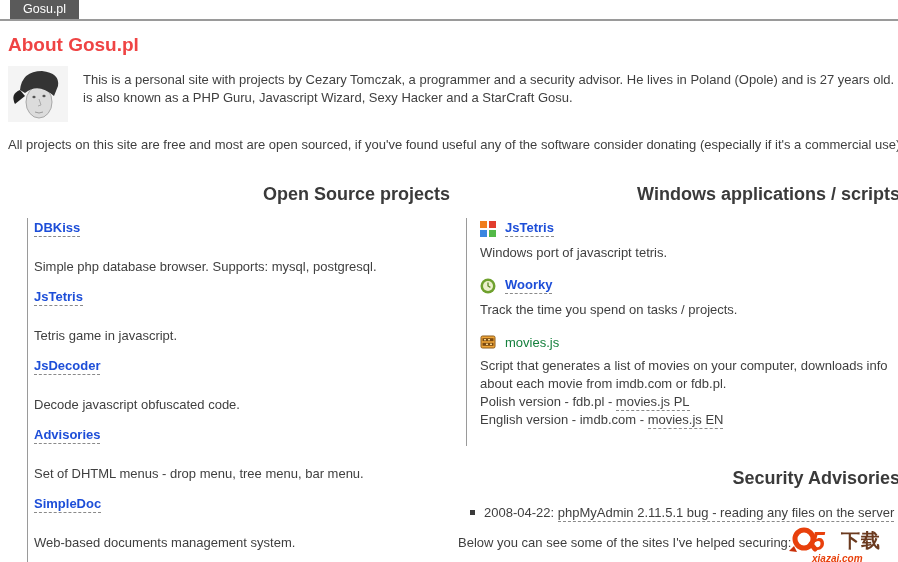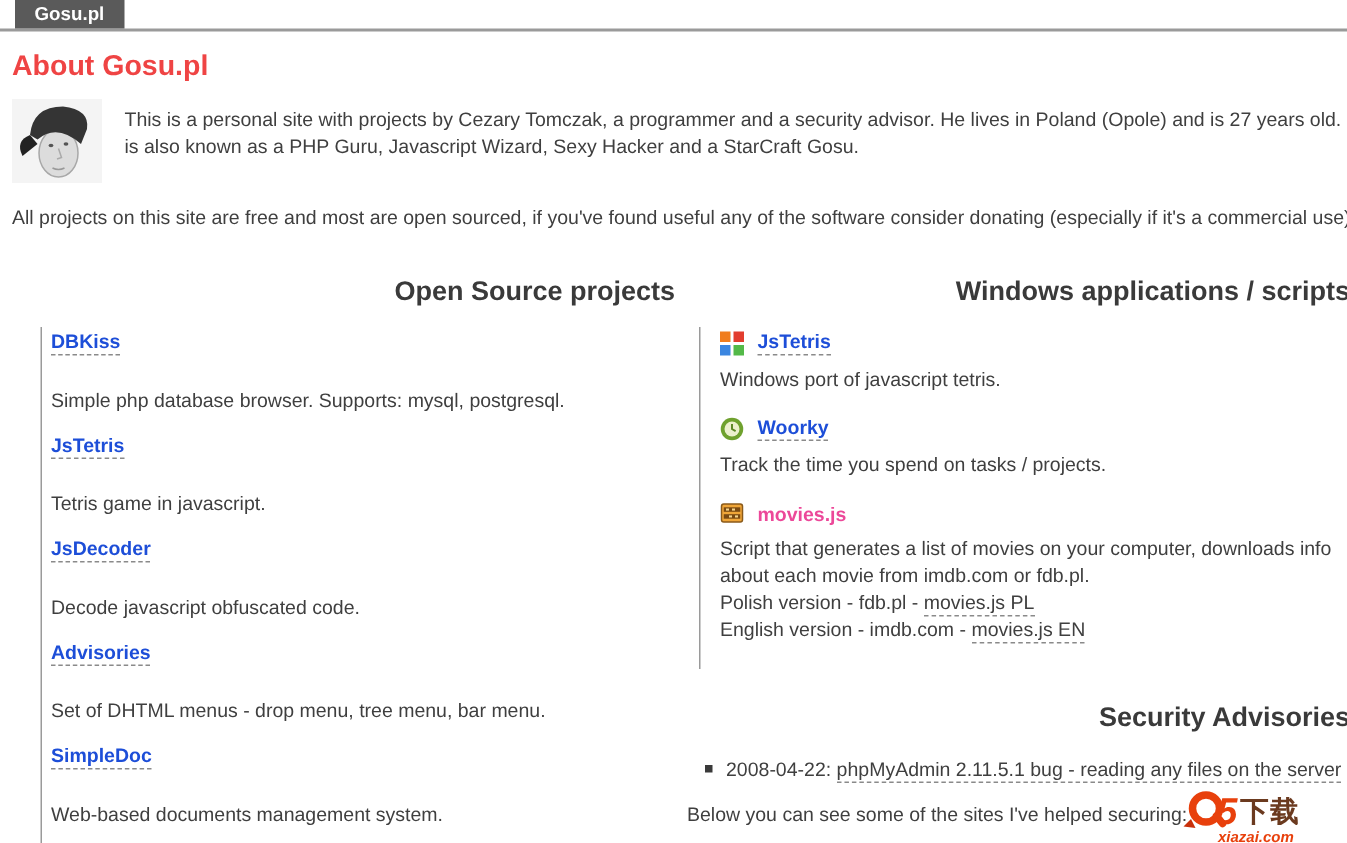--- a/index.html
+++ b/index.html
@@ -6,21 +6,21 @@
   body{
     width:898px;height:562px;overflow:hidden;position:relative;
     background:#ffffff;color:#3f3f3f;
     font-family:"Liberation Sans", sans-serif;font-size:13px;
   }
   
   .header{height:19px;border-bottom:2px solid #9a9a9a;}
   .tab{
     display:inline-block;margin-left:10px;height:19px;line-height:19px;
     padding:0 13px;background:#5a5a5a;color:#fff;
-    font-weight:bold;font-size:12.5px;cursor:pointer;
+    font-weight:normal;font-size:12.5px;cursor:pointer;
   }
   .page-title{margin:13px 0 0 8px;font-size:19px;font-weight:bold;color:#ef4444;}
   
   .about-row{position:absolute;top:66px;left:8px;right:0;display:flex;overflow:hidden;}
   .avatar{flex:0 0 60px;width:60px;height:56px;display:block;}
   .about-text{margin-left:15px;padding-top:5px;line-height:18px;}
   .nowrap{white-space:nowrap;}
   .donate{position:absolute;top:136px;left:8px;right:0;line-height:18.5px;overflow:hidden;}
   
   .col{position:absolute;top:184px;}
@@ -38,37 +38,37 @@
   .win-list{margin:13px 0 0 8px;border-left:1px solid #9a9a9a;padding:2px 0 2px 13px;}
   .win{margin-bottom:15px;}
   .win-head{display:flex;align-items:center;margin-bottom:7px;}
   .win-head .appicon{width:16px;height:16px;margin-right:9px;flex:0 0 16px;}
   .icon-win{display:grid;grid-template-columns:7px 7px;grid-template-rows:7px 7px;gap:2px;}
   .icon-win i{display:block;}
   .icon-win i:nth-child(1){background:#f07d1e;}
   .icon-win i:nth-child(2){background:#e23d2e;}
   .icon-win i:nth-child(3){background:#3b86e0;}
   .icon-win i:nth-child(4){background:#53b948;}
-  .movies-title{font-weight:bold;color:#ec4899;}
+  .movies-title{font-weight:normal;color:#15803d;}
   .mline{line-height:18px;white-space:nowrap;}
   .dlink{
     color:#3f3f3f;text-decoration:none;border-bottom:1px dashed #8a8a8a;
     padding-bottom:1px;cursor:pointer;
   }
   
   .sec-title{margin-top:22px;}
   .advisory{margin:16px 0 0 12px;white-space:nowrap;}
   .bullet{display:inline-block;width:5px;height:5px;background:#3a3a3a;margin-right:9px;vertical-align:2px;}
   .below{margin-top:15px;white-space:nowrap;}
   
   .watermark{position:absolute;right:6px;bottom:-2px;width:104px;text-align:left;}
   .wm-top{display:flex;align-items:center;height:30px;}
   .wm-a{margin-right:-7px;}
   .wm-5{color:#e8400c;font-size:25px;font-weight:bold;font-style:italic;line-height:26px;}
-  .wm-cn{color:#6b3a1f;font-size:19px;font-weight:bold;letter-spacing:1px;margin-left:2px;}
+  .wm-cn{color:#6b3a1f;font-size:19px;font-weight:bold;letter-spacing:1px;margin-left:16px;}
   .wm-bottom{color:#e8400c;font-size:10px;font-weight:bold;font-style:italic;margin:-3px 0 0 24px;}
 </style>
 </head>
 <body>
 
 <div class="header">
   <span class="tab">Gosu.pl</span>
 </div>
 
 <h1 class="page-title">About Gosu.pl</h1>

